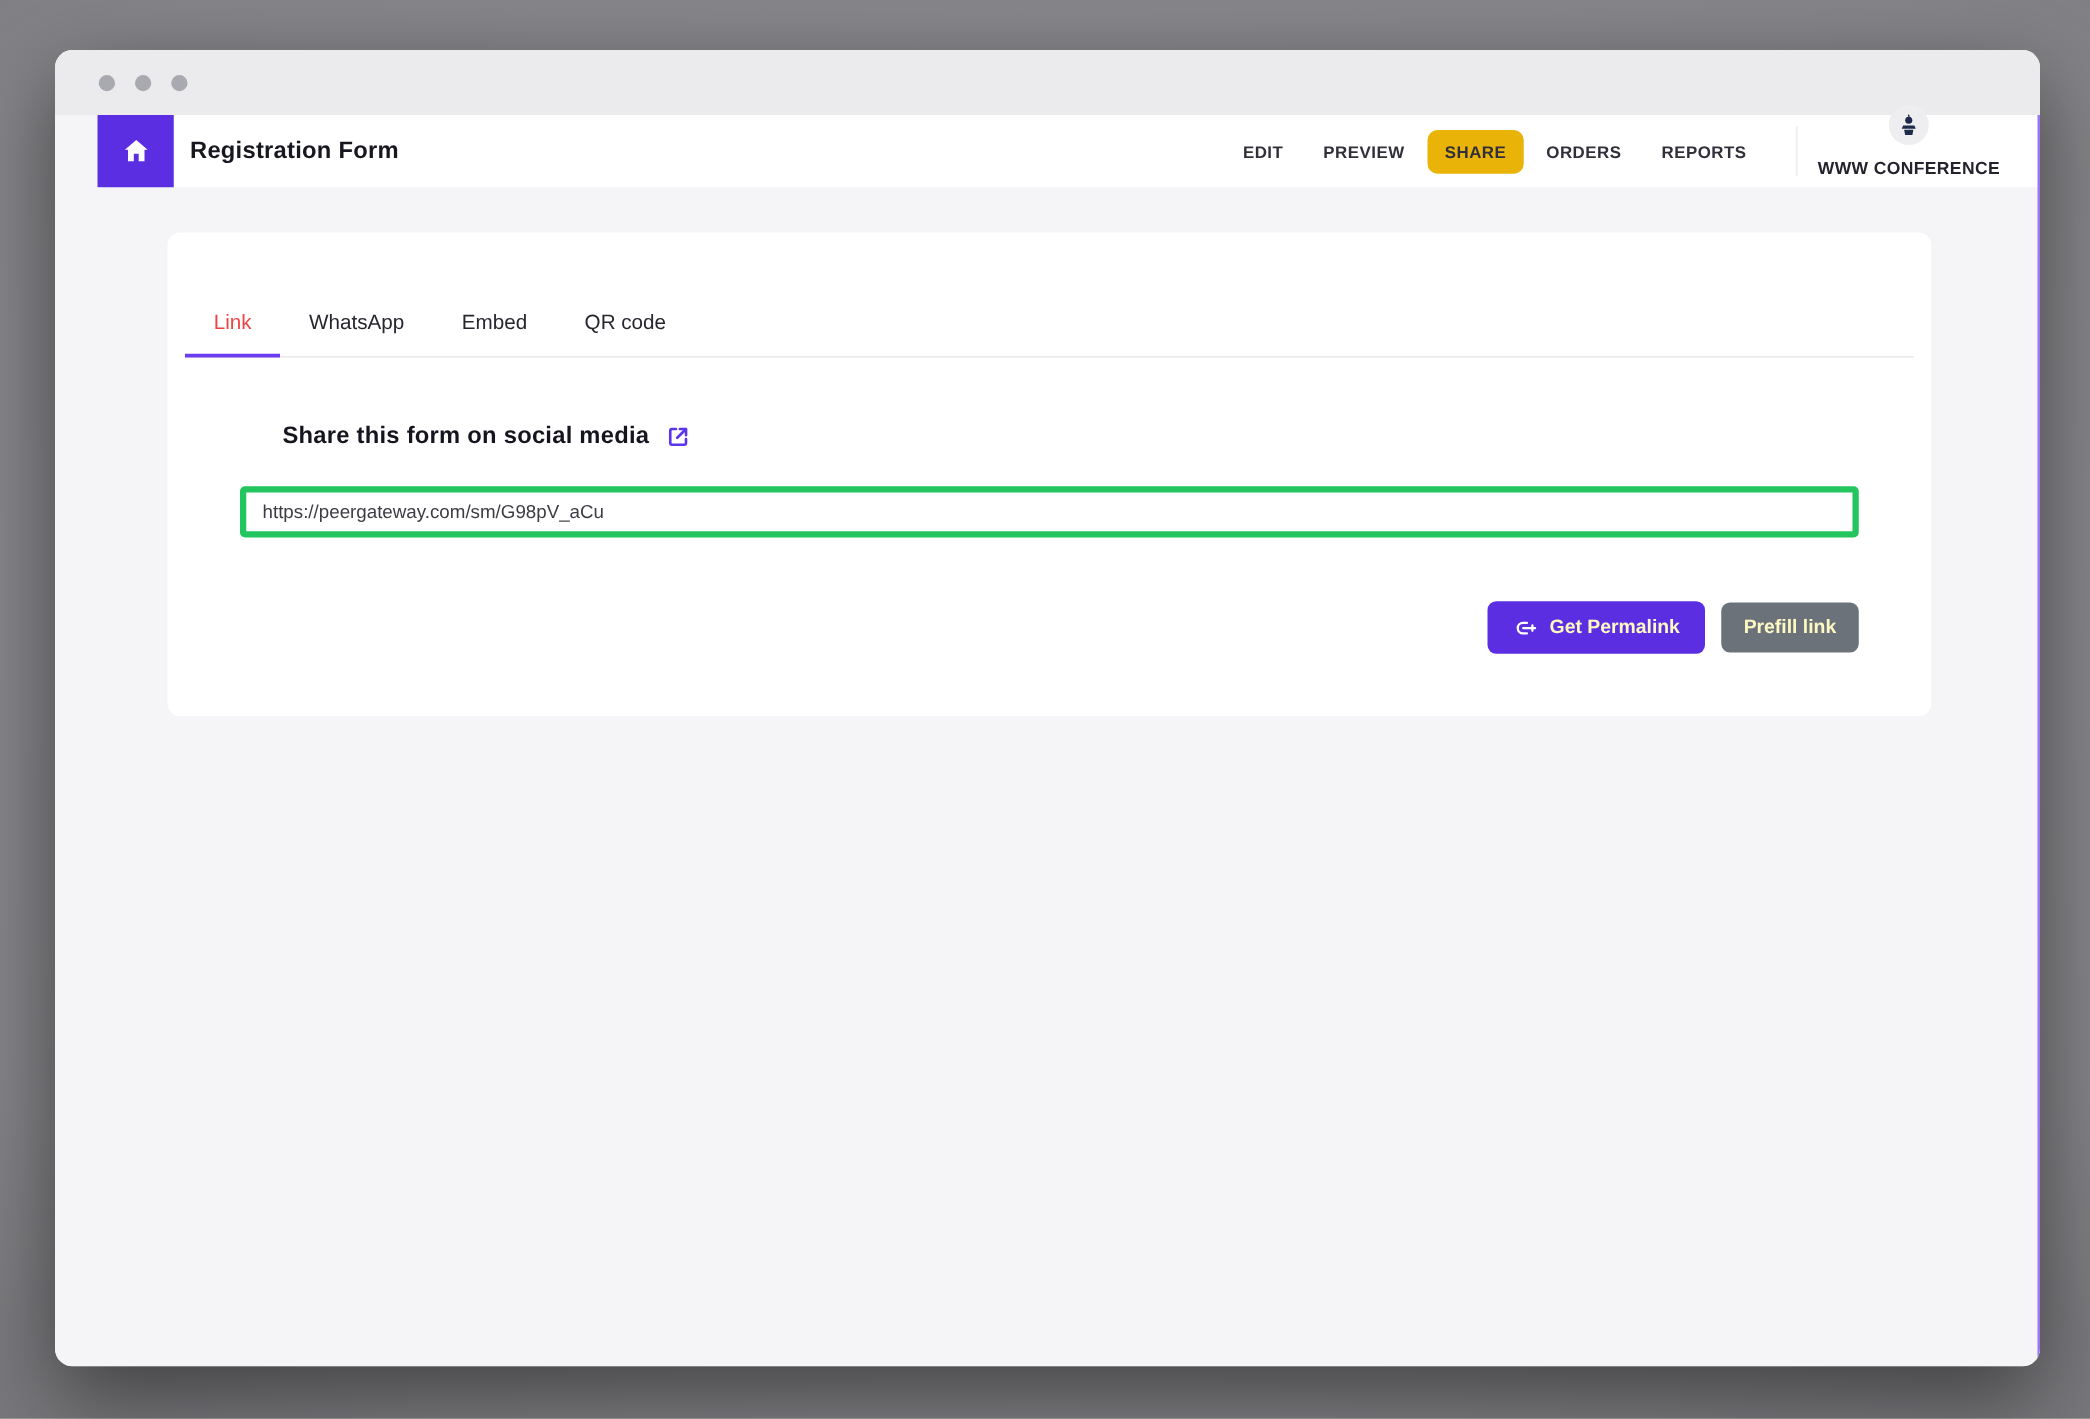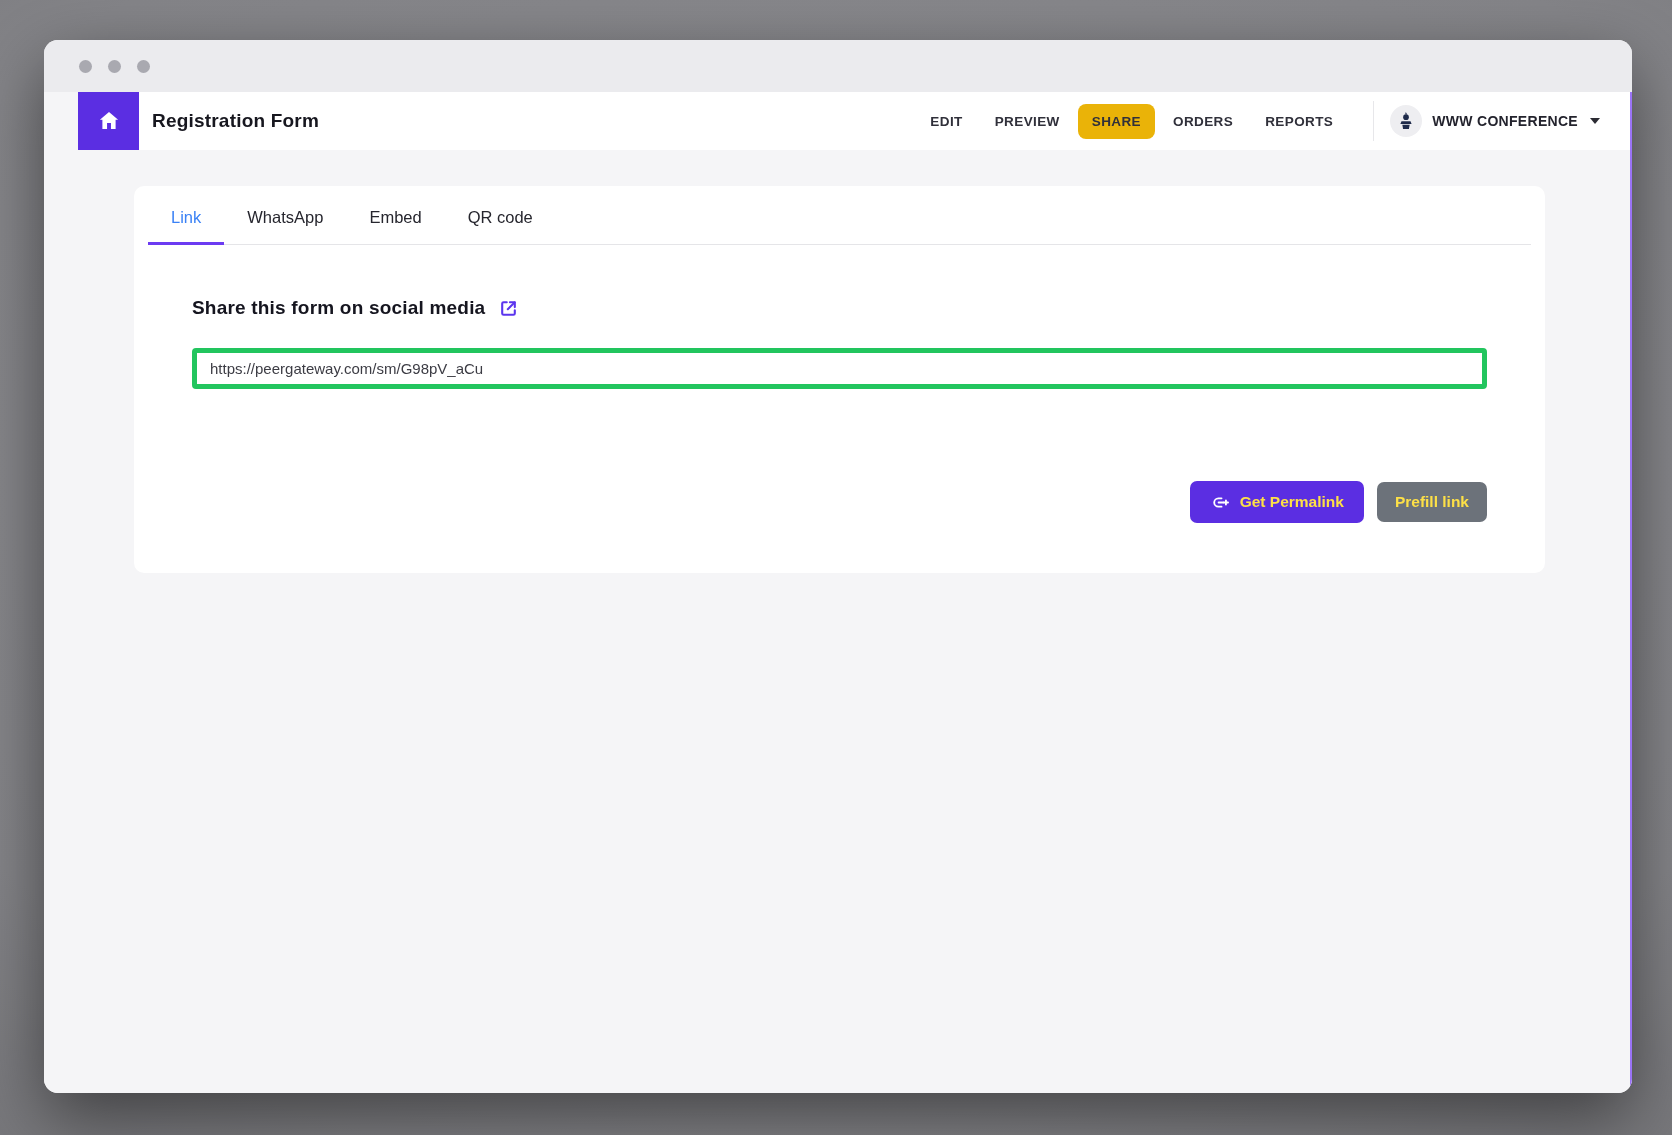--- a/index.html
+++ b/index.html
@@ -38,21 +38,21 @@
     margin-left: 13px; font-size: 19px; font-weight: 700;
     color: #17171f; letter-spacing: .2px;
   }
   .nav { margin-left: auto; display: flex; align-items: flex-end; gap: 4px; }
   .nav-item {
     font-size: 13.5px; font-weight: 700; color: #30303a; letter-spacing: .4px;
     padding: 10px 14px; border-radius: 8px; cursor: pointer; white-space: nowrap;
   }
   .nav-item.active { background: #eab308; }
   .nav-divider { width: 1px; height: 40px; background: #e7e7ea; margin: 0 16px 0 26px; }
-  .account { display: flex; align-items: center; gap: 10px; padding-right: 32px; cursor: pointer; }
+  .account { display: flex; align-items: center; gap: 10px; padding-right: 32px; cursor: pointer; flex-direction: column; }
   .avatar {
     width: 32px; height: 32px; border-radius: 50%; background: #eeeef1;
     display: flex; align-items: center; justify-content: center;
   }
   .account-name { font-size: 14px; font-weight: 700; color: #23232d; letter-spacing: .3px; white-space: nowrap; }
   .caret-down {
     width: 0; height: 0; margin-left: 2px;
     border-left: 5px solid transparent; border-right: 5px solid transparent;
     border-top: 6px solid #2b2b33;
   }
@@ -72,37 +72,37 @@
   .tabs {
     margin: 0 14px; padding-top: 14px;
     display: flex; align-items: flex-end;
     border-bottom: 1px solid #e5e5e8;
   }
   .tab {
     padding: 8px 23px 15px; margin-bottom: -1px;
     font-size: 16.5px; font-weight: 500; color: #26262e;
     border-bottom: 3px solid transparent; cursor: pointer; white-space: nowrap;
   }
-  .tab.active { color: #3b82f6; border-bottom-color: #6c3bf2; }
+  .tab.active { color: #ef4444; border-bottom-color: #6c3bf2; margin-top: 41px; }
 
   .card-heading {
-    margin: 52px 58px 0; display: flex; align-items: center; gap: 13px;
+    margin: 52px 92px 0; display: flex; align-items: center; gap: 13px;
     font-size: 19px; font-weight: 700; color: #15151f; letter-spacing: .2px;
   }
   .link-input {
     display: block; margin: 29px 58px 0; width: calc(100% - 116px); height: 41px;
     border: 5px solid #22c55e; border-radius: 4px; background: #fff;
     padding: 0 13px; font-size: 15px; color: #3c3c44;
     font-family: "Liberation Sans", sans-serif; outline: none;
   }
   .btn-row {
     position: absolute; right: 58px; top: 295px;
     display: flex; align-items: center; gap: 13px;
   }
-  .btn { border: none; border-radius: 7px; cursor: pointer; color: #fde047;
+  .btn { border: none; border-radius: 7px; cursor: pointer; color: #fef9c3;
          font-family: "Liberation Sans", sans-serif; font-size: 15.5px; font-weight: 600;
          display: flex; align-items: center; justify-content: center; }
   .btn-primary { height: 42px; padding: 0 20px; background: #5b2ee2; gap: 9px; }
   .btn-secondary { height: 40px; padding: 0 18px; background: #6c727a; }
 
   svg { display: block; }
 </style>
 </head>
 <body>
 

